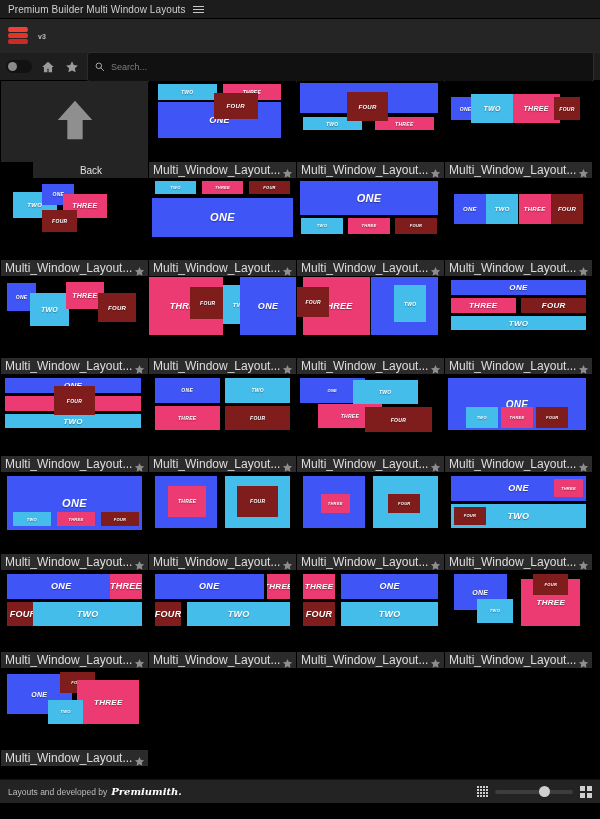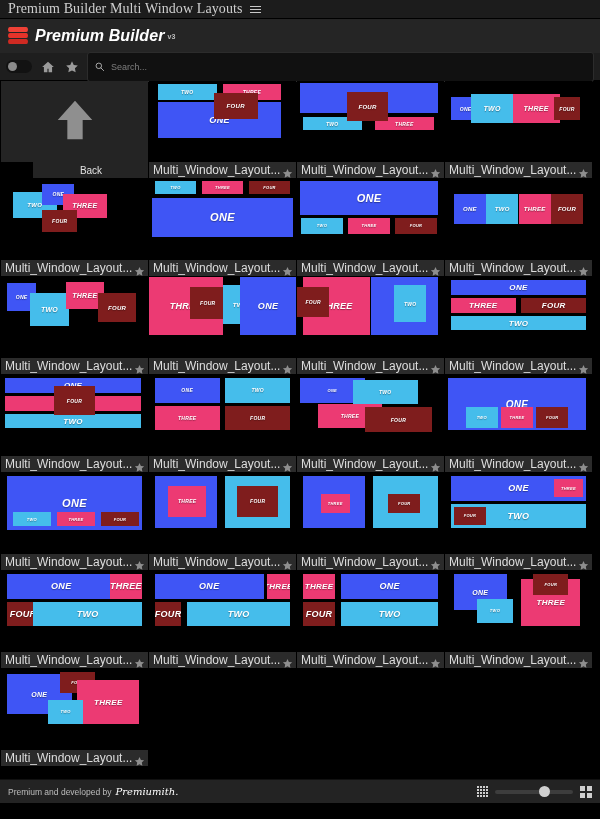--- a/index.html
+++ b/index.html
@@ -7,21 +7,21 @@
   body {
     font-family:"Liberation Sans", sans-serif;
     color:#d8d8d8;
     overflow:hidden;
   }
   
   .titlebar{
     height:19px; background:#1c1c1c; display:flex; align-items:center;
     padding-left:8px; gap:7px; border-bottom:1px solid #000;
   }
-  .titlebar .t{ font-size:14px; color:#cfcfcf; letter-spacing:.1px;font-family:Liberation Serif, serif;}
+  .titlebar .t{ font-size:10px; color:#cfcfcf; letter-spacing:.1px;}
   .hamburger{ display:flex; flex-direction:column; justify-content:center; gap:2px; width:11px;}
   .hamburger span{ display:block; height:1px; background:#c9c9c9;}
   
   .brandbar{ height:34px; background:#252525; display:flex; align-items:center; padding-left:8px; }
   .logo{ width:20px; height:18px; position:relative; margin-right:7px;}
   .logo i{ position:absolute; left:0; width:20px; height:5px; background:#e5332a;
            border-radius:2px/3px; transform:skewX(-0deg); }
   .logo i:nth-child(1){ top:0; background:#ef4136;}
   .logo i:nth-child(2){ top:6px; background:#e5332a;}
   .logo i:nth-child(3){ top:12px; background:#cf2a22;}
@@ -60,21 +60,21 @@
         color:#fff; font-weight:bold; font-style:italic; letter-spacing:.3px;
         text-shadow:0 1px 1px rgba(0,0,0,.35); overflow:hidden;}
   .c1{ background:#3f55f5; } 
   .c2{ background:#45bdeb; } 
   .c3{ background:#ec3a73; } 
   .c4{ background:#7f1d1d; } 
   
   .footer{ height:24px; background:#232323; display:flex; align-items:center;
            padding:0 8px; justify-content:space-between; border-top:1px solid #111;}
   .credit{ font-size:8.5px; color:#bdbdbd; display:flex; align-items:center; gap:4px;}
-  .creditlogo{ font-family:"DejaVu Serif", serif; font-style:italic; font-weight:normal;
+  .creditlogo{ font-family:"DejaVu Serif", serif; font-style:italic; font-weight:bold;
                font-size:10px; color:#fff; }
   .viewctl{ display:flex; align-items:center; gap:7px;}
   .gridicon-sm{ display:grid; grid-template-columns:repeat(4,2px); grid-template-rows:repeat(4,2px);
                 gap:1px;}
   .gridicon-sm i{ background:#cfcfcf; display:block;}
   .gridicon-lg{ display:grid; grid-template-columns:repeat(2,5px); grid-template-rows:repeat(2,5px);
                 gap:2px;}
   .gridicon-lg i{ background:#cfcfcf; display:block;}
   .slider{ width:78px; height:4px; background:#3d3d3d; border-radius:2px; position:relative;}
   .sliderknob{ position:absolute; left:44px; top:-4px; width:11px; height:11px; border-radius:50%;
@@ -91,21 +91,20 @@
       <span></span>
   </span>
 </div>
 
 <div class="brandbar">
   <span class="logo">
       <i></i>
       <i></i>
       <i></i>
     </span>
-  <span class="brandname">Premium Builder</span>
   <span class="ver">v3</span>
 </div>
 
 <div class="toolbar">
   <div class="toggle"></div>
   <div class="icobtn">
     <svg viewBox="0 0 24 24" width="14" height="14">
         <path d="M12 3 2 12h3v9h6v-6h2v6h6v-9h3z"></path>
       </svg>
   </div>
@@ -471,21 +470,21 @@
         <span class="capname">Multi_Window_Layout...</span>
         <span class="star"><svg viewBox="0 0 24 24" width="11" height="11">
             <path d="M12 2l3 6.5 7 .9-5 4.8 1.3 7L12 17.8 5.7 21.2 7 14.2 2 9.4l7-.9z"></path>
           </svg></span>
       </div>
     </div>
   </div>
 
 <div class="footer">
   <div class="credit">
-    <span>Premium and developed by</span>
+    <span>Layouts and developed by</span>
     <span class="creditlogo">Premiumith.</span>
   </div>
   <div class="viewctl">
     <div class="gridicon-sm">
       <i></i>
         <i></i>
         <i></i>
         <i></i>
         <i></i>
         <i></i>

